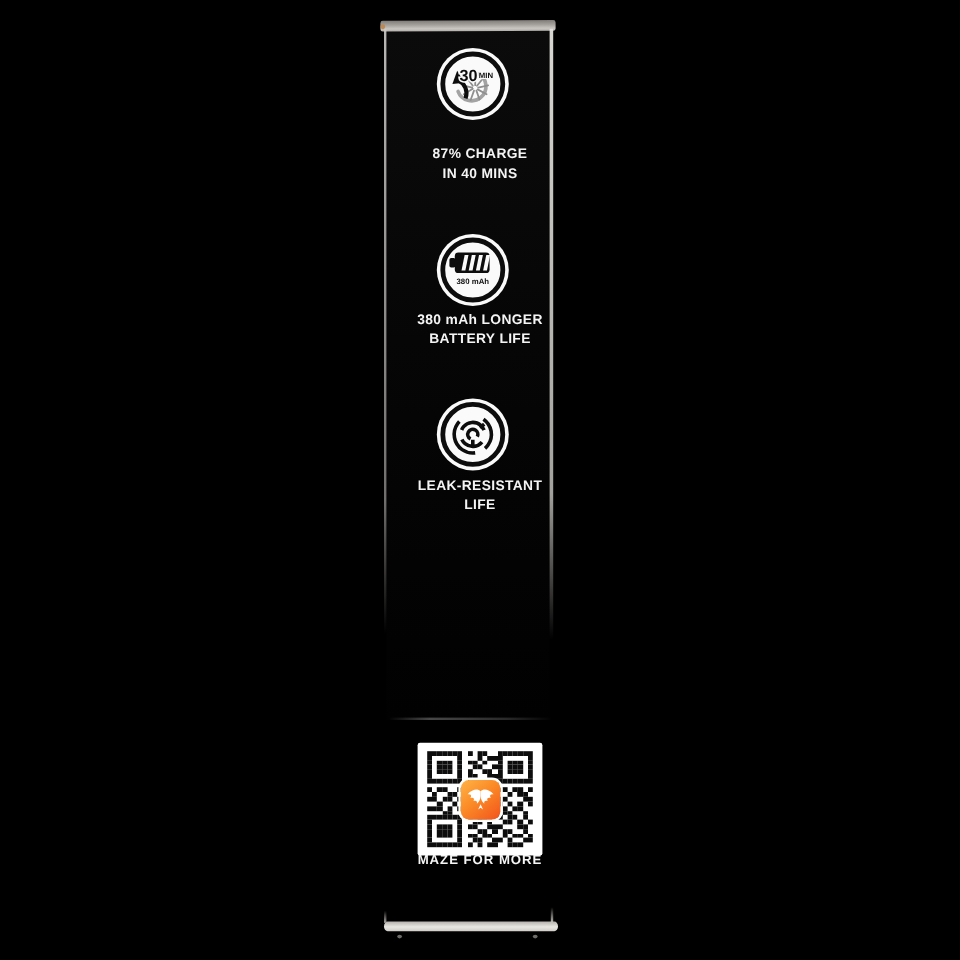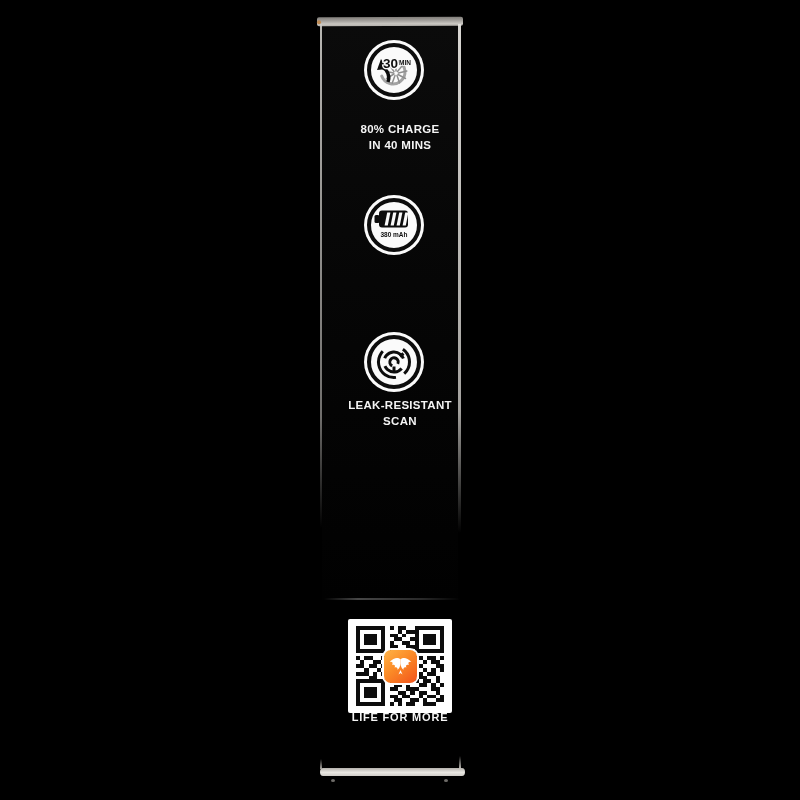--- a/index.html
+++ b/index.html
@@ -82,56 +82,60 @@
         <line x1="34" y1="36.5" x2="36.6" y2="43.9"></line>
         <line x1="32" y1="36.5" x2="29.2" y2="44.3"></line>
       </g>
       <path d="M25 43 A12 12 0 0 0 19 28" fill="none" stroke="#0d0d0d" stroke-width="3.4" data-name="arrow-arc"></path>
       <polygon points="14,31 24,30 18,20" fill="#0d0d0d" data-name="arrow-head"></polygon>
       <text x="20" y="28.5" font-size="13.5" font-weight="bold" fill="#0d0d0d" font-family="Liberation Sans, sans-serif" stroke="#fafafa" stroke-width="2.5" paint-order="stroke" data-name="timer-value-text">30</text>
       <text x="36" y="26" font-size="6.5" font-weight="bold" fill="#0d0d0d" font-family="Liberation Sans, sans-serif" stroke="#fafafa" stroke-width="1.5" paint-order="stroke" data-name="timer-unit-text">MIN</text>
     </svg>
   </div>
   <div class="f-text t1" data-name="feature-label-fast-charge">
-    <div data-name="feature-label-line">80% CHARGE</div>
+    <div data-name="feature-label-line">87% CHARGE</div>
     <div data-name="feature-label-line">IN 40 MINS</div>
   </div>
 
   <div class="f-icon i2" data-name="battery-icon">
     <svg width="62" height="62" viewBox="0 0 62 62">
       <circle cx="31" cy="31" r="30" fill="#fafafa"></circle>
       <circle cx="31" cy="31" r="25" fill="none" stroke="#0d0d0d" stroke-width="4"></circle>
       <rect x="11.5" y="21" width="5" height="8" rx="1.5" fill="#0d0d0d" data-name="battery-terminal"></rect>
       <rect x="16" y="16.5" width="29" height="17" rx="3" fill="#0d0d0d" data-name="battery-body"></rect>
       <g fill="#fafafa" data-name="battery-stripes">
         <path d="M24.2 18.5 l3.2 0 l-2.6 13 l-3.2 0 z"></path>
         <path d="M30.2 18.5 l3.2 0 l-2.6 13 l-3.2 0 z"></path>
         <path d="M36.2 18.5 l3.2 0 l-2.6 13 l-3.2 0 z"></path>
         <path d="M42.2 18.5 l3.2 0 l-2.6 13 l-3.2 0 z"></path>
       </g>
       <text x="31" y="42.5" text-anchor="middle" font-size="6.5" font-weight="bold" fill="#0d0d0d" font-family="Liberation Sans, sans-serif" data-name="battery-capacity-text">380 mAh</text>
     </svg>
   </div>
+  <div class="f-text t2" data-name="feature-label-battery">
+    <div data-name="feature-label-line">380 mAh LONGER</div>
+    <div data-name="feature-label-line">BATTERY LIFE</div>
+  </div>
 
   <div class="f-icon i3" data-name="leak-resistant-maze-icon">
     <svg width="62" height="62" viewBox="0 0 62 62">
       <circle cx="31" cy="31" r="30" fill="#fafafa"></circle>
       <circle cx="31" cy="31" r="25" fill="none" stroke="#0d0d0d" stroke-width="4"></circle>
       <g fill="none" stroke="#0d0d0d" data-name="maze-rings">
         <circle cx="31" cy="31" r="15.5" stroke-width="3" stroke-dasharray="28 9 38 22.4" transform="rotate(-55 31 31)"></circle>
         <circle cx="31" cy="31" r="10" stroke-width="3" stroke-dasharray="20 8 24 10.8" transform="rotate(40 31 31)"></circle>
         <circle cx="31" cy="31" r="4.2" stroke-width="3" stroke-dasharray="19 6.4" transform="rotate(120 31 31)"></circle>
         <line x1="31" y1="35.5" x2="31" y2="40.5" stroke-width="3"></line>
         <line x1="37" y1="25.5" x2="40.5" y2="22.5" stroke-width="3"></line>
       </g>
     </svg>
   </div>
   <div class="f-text t3" data-name="feature-label-maze">
     <div data-name="feature-label-line">LEAK-RESISTANT</div>
-    <div data-name="feature-label-line">SCAN</div>
+    <div data-name="feature-label-line">LIFE</div>
   </div>
 
   <div class="qr-card" data-name="qr-code">
     <div data-name="qr-modules">
         <div style="left: 0%; top: 0%; width: 4.7619%; height: 4.7619%;"></div>
         <div style="left: 4.7619%; top: 0%; width: 4.7619%; height: 4.7619%;"></div>
         <div style="left: 9.52381%; top: 0%; width: 4.7619%; height: 4.7619%;"></div>
         <div style="left: 14.2857%; top: 0%; width: 4.7619%; height: 4.7619%;"></div>
         <div style="left: 19.0476%; top: 0%; width: 4.7619%; height: 4.7619%;"></div>
         <div style="left: 23.8095%; top: 0%; width: 4.7619%; height: 4.7619%;"></div>
@@ -372,15 +376,15 @@
     <div class="qr-logo" data-name="wings-logo">
       <svg width="33" height="33" viewBox="0 0 32 32">
         <g fill="#ffffff" data-name="wings-glyph">
           <path d="M16 9 C13.5 6.8 9.5 7.2 5.5 11.5 C8.2 11.2 9 12.3 7.8 14.5 C10.3 13.9 11.2 14.9 10.3 17 C12.4 16.4 13.5 17.2 13 19.2 C14.8 18 15.8 15.8 16 13 Z"></path>
           <path d="M16 9 C18.5 6.8 22.5 7.2 26.5 11.5 C23.8 11.2 23 12.3 24.2 14.5 C21.7 13.9 20.8 14.9 21.7 17 C19.6 16.4 18.5 17.2 19 19.2 C17.2 18 16.2 15.8 16 13 Z"></path>
           <path d="M16 19.5 L14 23.8 L16 22.4 L18 23.8 Z"></path>
         </g>
       </svg>
     </div>
   </div>
-  <div class="scan-caption" data-name="scan-caption">LIFE FOR MORE</div>
+  <div class="scan-caption" data-name="scan-caption">MAZE FOR MORE</div>
 
 </div>
 
 </body></html>

